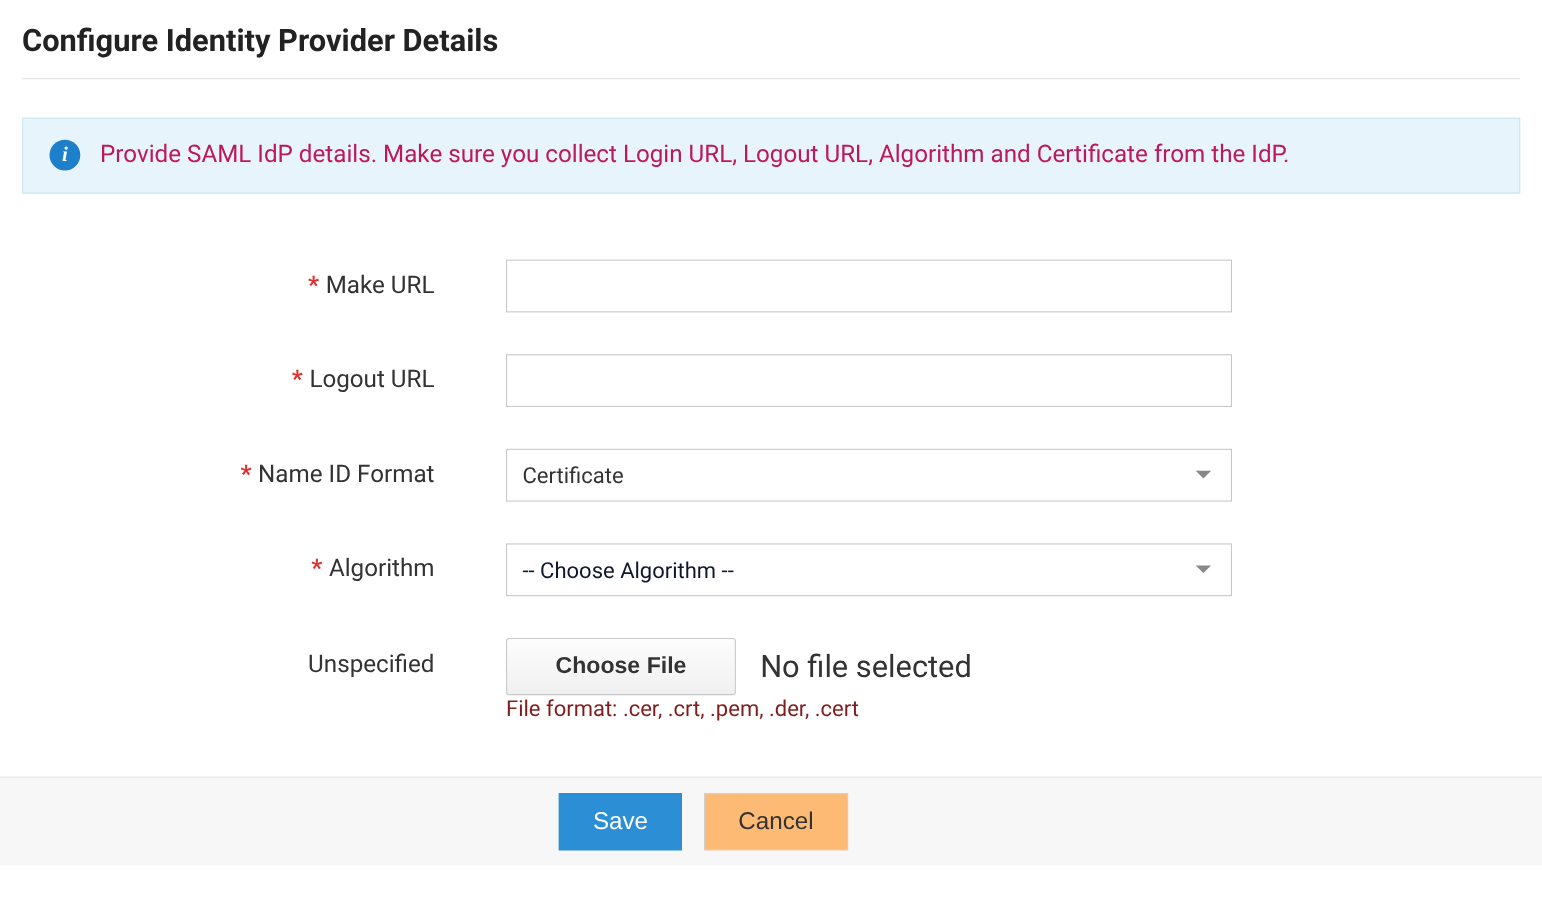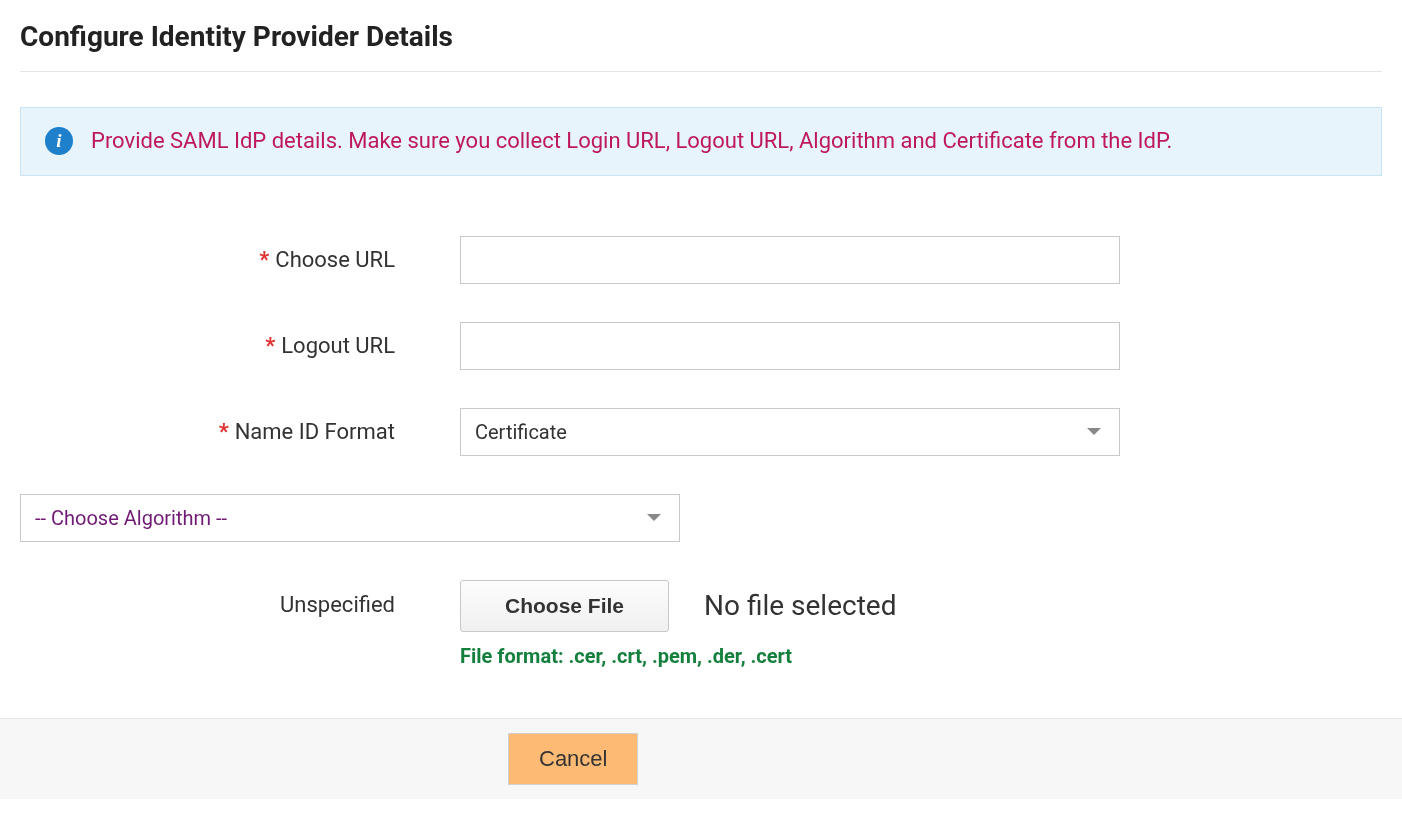--- a/index.html
+++ b/index.html
@@ -99,57 +99,55 @@
       border: 1px solid #c8c8c8;
       padding: 8px 14px;
       font-size: 20px;
       background: #fff;
       display: flex;
       align-items: center;
       justify-content: space-between;
       cursor: pointer;
     }
     .select-placeholder {
-      color: #701a75;
+      color: #0f172a;
     }
     .select-value {
       color: #333;
     }
     .caret {
       width: 0;
       height: 0;
       border-left: 7px solid transparent;
       border-right: 7px solid transparent;
       border-top: 7px solid #888;
       margin-right: 4px;
     }
     .file-row {
       display: flex;
       align-items: center;
-      gap: 35px;
+      gap: 22px;
     }
     .choose-file-btn {
       background: linear-gradient(#fdfdfd, #f0f0f0);
       border: 1px solid #c8c8c8;
       border-radius: 3px;
       padding: 13px 44px;
       font-size: 21px;
       font-weight: 600;
       color: #333;
       cursor: pointer;
     }
     .no-file-selected {
       font-size: 28px;
       color: #333;
     }
     .hint-text {
       font-size: 20px;
-      color: #15803d;
-      margin-top: 12px;
-      font-weight: bold;
+      color: #7f1d1d;
     }
     .button-bar {
       background: #f7f7f7;
       border-top: 1px solid #e5e5e5;
       padding: 14px 0 14px 0;
       display: flex;
       gap: 20px;
     }
     .button-bar .spacer {
       width: 488px;
@@ -182,21 +180,21 @@
 
   <div class="info-banner">
     <div class="info-icon">i</div>
     <div class="info-text">Provide SAML IdP details. Make sure you collect Login URL, Logout URL, Algorithm and Certificate from the IdP.</div>
   </div>
 
   <div class="form-area">
 
     <div class="form-row">
       <div class="form-label-wrap">
-        <span class="required">*</span><span>Choose URL</span>
+        <span class="required">*</span><span>Make URL</span>
       </div>
       <div class="form-control-wrap">
         <input type="text" class="form-input" value="" style="">
       </div>
     </div>
 
     <div class="form-row">
       <div class="form-label-wrap">
         <span class="required">*</span><span>Logout URL</span>
       </div>
@@ -211,20 +209,23 @@
       </div>
       <div class="form-control-wrap">
         <div class="form-select">
           <span class="select-value">Certificate</span>
           <span class="caret"></span>
         </div>
       </div>
     </div>
 
     <div class="form-row">
+      <div class="form-label-wrap">
+        <span class="required">*</span><span>Algorithm</span>
+      </div>
       <div class="form-control-wrap">
         <div class="form-select">
           <span class="select-placeholder">-- Choose Algorithm --</span>
           <span class="caret"></span>
         </div>
       </div>
     </div>
 
     <div class="form-row" style="align-items:flex-start; margin-bottom:0;">
       <div class="form-label-wrap" style="padding-top:12px;">
@@ -237,14 +238,15 @@
         </div>
         <div class="hint-text">File format: .cer, .crt, .pem, .der, .cert</div>
       </div>
     </div>
 
   </div>
 </div>
 
 <div class="button-bar">
   <div class="spacer"></div>
+  <button class="btn btn-primary">Save</button>
   <button class="btn btn-secondary">Cancel</button>
 </div>
 
 </body></html>

